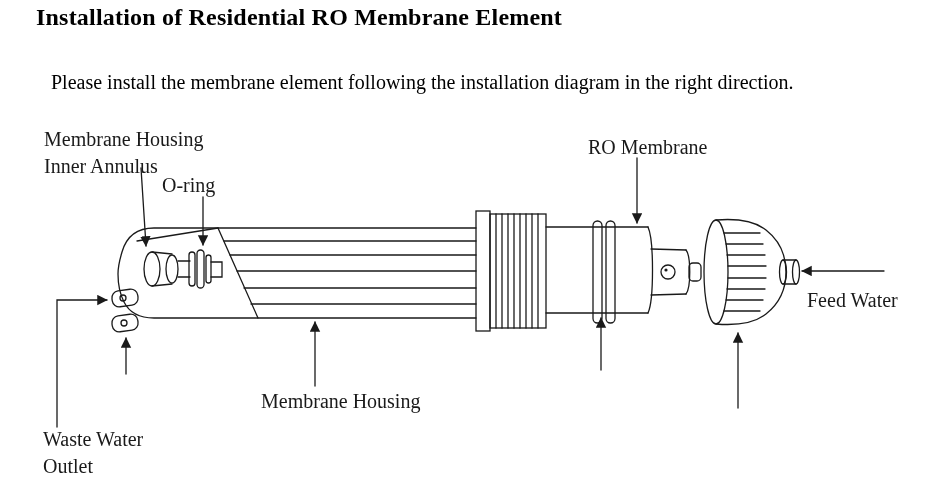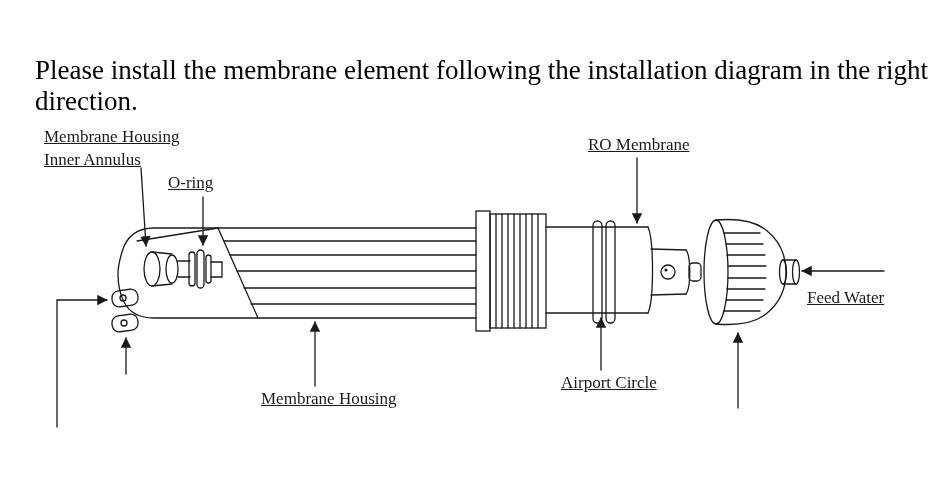--- a/index.html
+++ b/index.html
@@ -22,50 +22,50 @@
     margin: 0;
     font-size: 24px;
     font-weight: bold;
     color: #000000;
     letter-spacing: 0.2px;
   }
   .subtitle {
     position: absolute;
     left: 35px;
     top: 55px;
-    margin: 0;
-    font-size: 27px;
+    margin: 16px;
+    font-size: 20px;
     color: #000000;
   }
   .diagram {
     position: absolute;
     left: 0;
     top: 0;
     width: 947px;
     height: 485px;
   }
   .diagram svg {
     position: absolute;
     left: 0;
     top: 0;
   }
   .lbl {
     position: absolute;
-    font-size: 17px;
+    font-size: 20px;
     line-height: 1.35;
     color: #1a1a1a;
     white-space: pre-line;
-    text-decoration: underline;
   }
 </style>
 </head>
 <body>
 
 <div class="page">
 
+  <h1 class="title">Installation of Residential RO Membrane Element</h1>
   <p class="subtitle">Please install the membrane element following the installation diagram in the right direction.</p>
 
   <div class="diagram">
 
     <svg width="947" height="485" viewBox="0 0 947 485" aria-hidden="true">
       <defs>
         <marker id="ah" markerWidth="9" markerHeight="9" refX="7.5" refY="4" orient="auto">
           <path d="M0,0 L8,4 L0,8 Z" fill="#1a1a1a"></path>
         </marker>
       </defs>
@@ -157,20 +157,21 @@
           <line x1="601" y1="370" x2="601" y2="318" marker-end="url(#ah)"></line>
           <line x1="738" y1="408" x2="738" y2="333" marker-end="url(#ah)"></line>
           <polyline points="57,427 57,300 107,300" marker-end="url(#ah)"></polyline>
         </g>
 
       </g>
     </svg>
 
     <div class="lbl" style="left:44px; top:126px;">Membrane Housing
 Inner Annulus</div>
-    <div class="lbl" style="left:168px; top:172px;">O-ring</div>
+    <div class="lbl" style="left:162px; top:172px;">O-ring</div>
     <div class="lbl" style="left:588px; top:134px;text-align:right;">RO Membrane</div>
     <div class="lbl" style="left:807px; top:242px;margin-top:45px;">Feed Water</div>
     <div class="lbl" style="left:261px; top:388px;">Membrane Housing</div>
-    <div class="lbl" style="left:561px; top:372px;">Airport Circle</div>
+    <div class="lbl" style="left:43px; top:426px;">Waste Water
+Outlet</div>
 
   </div>
 </div>
 
 </body></html>

